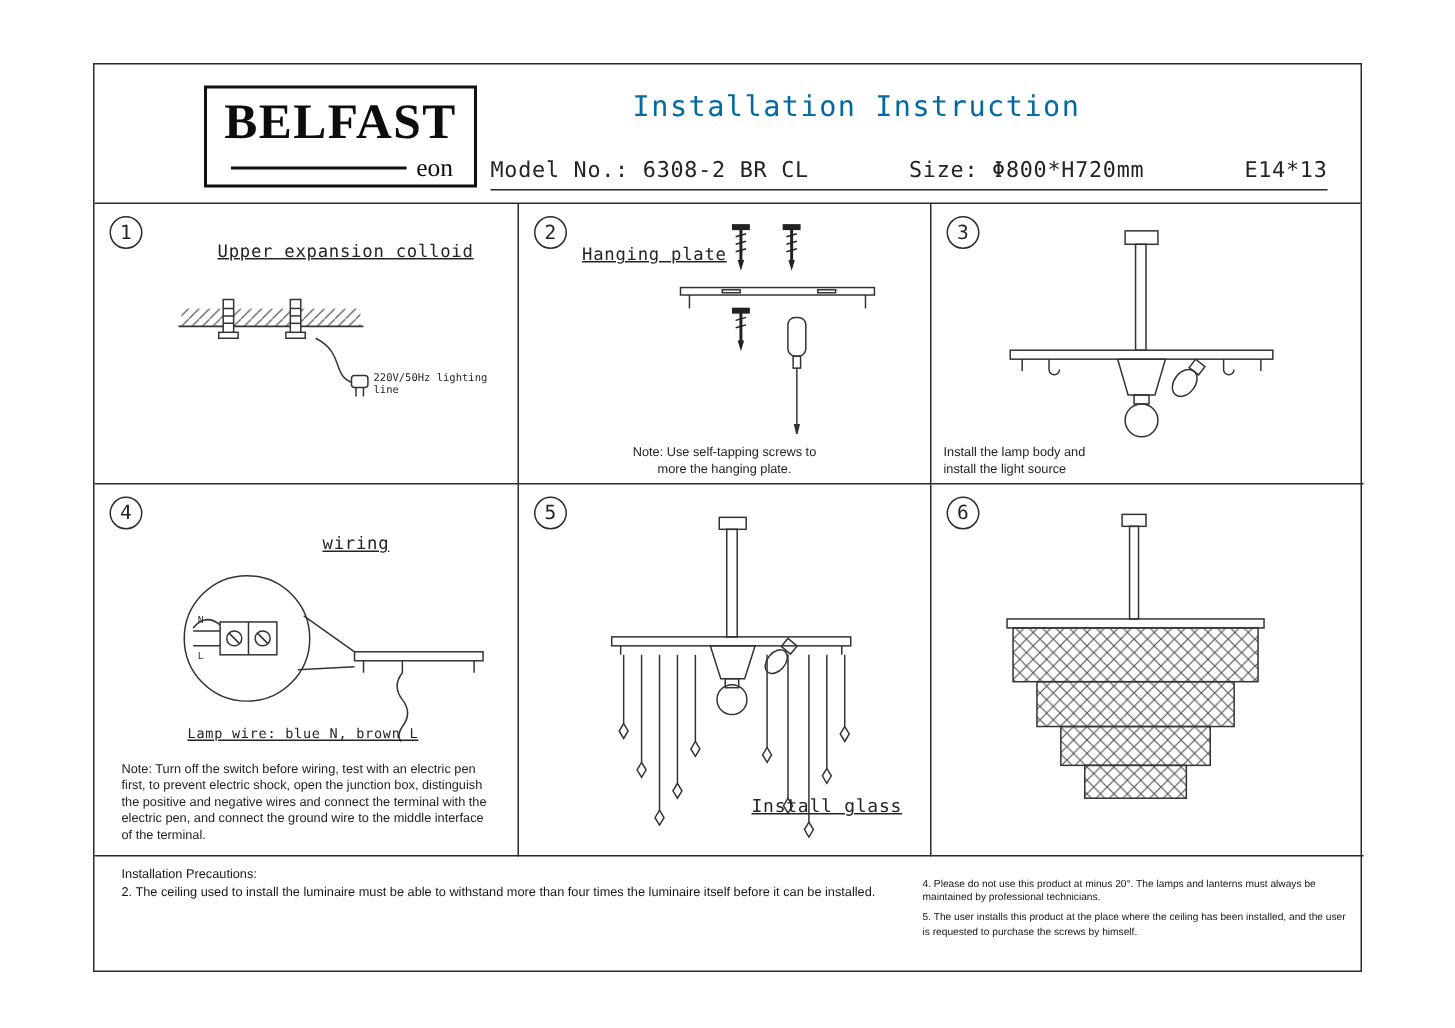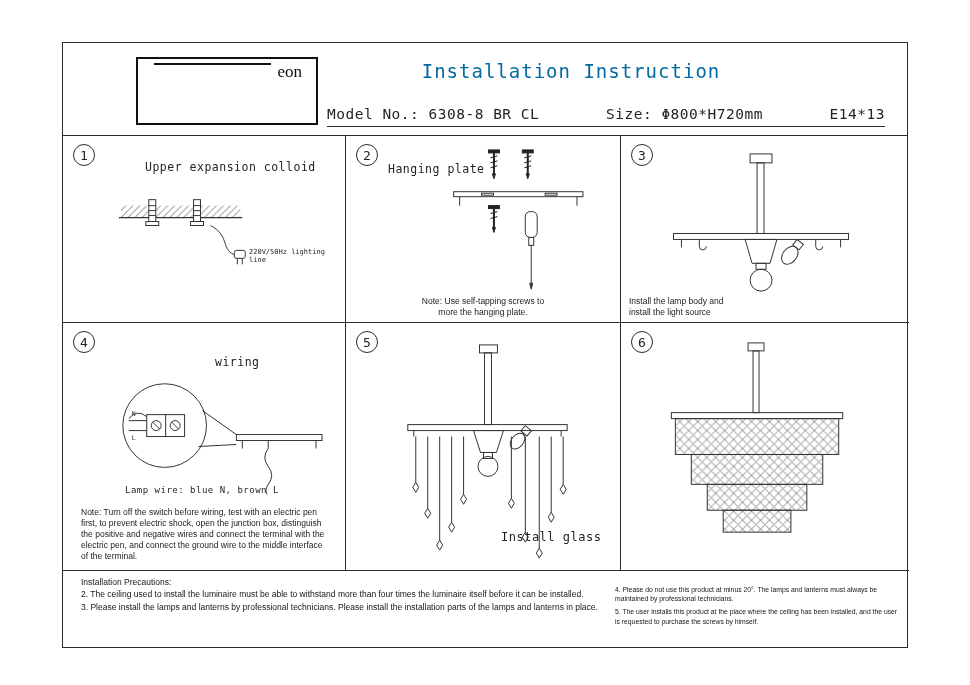--- a/index.html
+++ b/index.html
@@ -5,65 +5,66 @@
   * { margin:0; padding:0; box-sizing:border-box; }
   body { background:#fff; font-family:"DejaVu Sans Mono", monospace; color:#1e1e1e; }
   .page { position:relative; width:970px; height:685px; background:#ffffff; overflow:hidden; }
   .abs { position:absolute; }
   .frame { left:62px; top:42px; width:846px; height:606px; border:1.4px solid #2b2b2b; }
 
   
   .header { left:0; top:0; width:100%; height:93px; border-bottom:1.3px solid #2b2b2b; }
   .logo-box { left:73px; top:14px; width:182px; height:68px; border:2px solid #111; text-align:center; }
   .brand { font-family:"Liberation Serif", serif; font-weight:bold; font-size:33px; letter-spacing:1px; color:#0d0d0d; margin-top:7px; line-height:1; }
-  .logo-row { display:flex; align-items:flex-start; margin:4px 14px 0 16px; }
+  .logo-row { display:flex; align-items:center; margin:4px 14px 0 16px; }
   .logo-line { flex:1; border-top:2px solid #111; margin-right:6px; }
   .brand-sub { font-family:"Liberation Serif", serif; font-size:17px; color:#0d0d0d; line-height:1; }
   .doc-title { left:318px; top:17px; width:380px; text-align:center; font-size:19px; letter-spacing:1px; color:#0369a1; }
   .model-row { left:264px; top:63px; width:558px; display:flex; justify-content:space-between; font-size:14.5px; letter-spacing:0.5px; color:#242424; border-bottom:1.3px solid #2b2b2b; padding-bottom:4px; }
 
   
   .panel { border-color:#2b2b2b; }
   .p1 { left:0;   top:93px;  width:283px; height:187px; border-right:1.3px solid #2b2b2b; border-bottom:1.3px solid #2b2b2b; }
   .p2 { left:283px;top:93px; width:275px; height:187px; border-right:1.3px solid #2b2b2b; border-bottom:1.3px solid #2b2b2b; }
   .p3 { left:558px;top:93px; width:288px; height:187px; border-bottom:1.3px solid #2b2b2b; }
   .p4 { left:0;   top:280px; width:283px; height:248px; border-right:1.3px solid #2b2b2b; border-bottom:1.3px solid #2b2b2b; }
   .p5 { left:283px;top:280px;width:275px; height:248px; border-right:1.3px solid #2b2b2b; border-bottom:1.3px solid #2b2b2b; }
   .p6 { left:558px;top:280px;width:288px; height:248px; border-bottom:1.3px solid #2b2b2b; }
   .panel { position:absolute; }
 
   .badge { position:absolute; left:10px; top:8px; width:22px; height:22px; border:1.2px solid #2b2b2b; border-radius:50%; text-align:center; line-height:21px; font-size:13px; color:#242424; }
-  .ptitle { position:absolute; font-size:11.5px; letter-spacing:0.5px; color:#242424; }
+  .ptitle { position:absolute; font-size:11.5px; letter-spacing:0.5px; color:#242424;text-decoration:underline; }
   .small-label { position:absolute; font-size:7px; color:#242424; }
   .note { position:absolute; font-family:"Liberation Sans", sans-serif; font-size:8.5px; color:#222; line-height:1.28; }
   .prewrap { white-space:pre-line; }
   svg.diagram { position:absolute; left:0; top:0; width:100%; height:100%; }
 
   
   .footer { left:0; top:528px; width:846px; height:78px; }
   .prec-left { position:absolute; left:18px; top:5px; width:534px; font-family:"Liberation Sans", sans-serif; font-size:8.5px; color:#161616; line-height:1.45; }
   .prec-right { position:absolute; left:552px; top:14px; width:285px; font-family:"Liberation Sans", sans-serif; font-size:6.8px; color:#161616; line-height:1.35; }
   .prec-right .item { margin-bottom:4px; }
 </style>
 </head>
 <body>
 
 <div class="page">
   <div class="abs frame">
 
     <div class="abs header">
       <div class="abs logo-box">
+        <div class="brand">BELFAST</div>
         <div class="logo-row">
           <span class="logo-line"></span>
           <span class="brand-sub">eon</span>
         </div>
       </div>
       <div class="abs doc-title">Installation Instruction</div>
       <div class="abs model-row">
-        <span>Model No.: 6308-8 BR CL</span>
+        <span>Model No.: 6308-2 BR CL</span>
         <span>Size: Φ800*H720mm</span>
         <span>E14*13</span>
       </div>
     </div>
 
     <div class="panel p1">
       <svg class="diagram" viewBox="0 0 283 187">
         <defs>
           <pattern id="hatch1" width="7" height="7" patternUnits="userSpaceOnUse">
             <path d="M0 7 L7 0" stroke="#555" stroke-width="0.8" fill="none"></path>
@@ -253,21 +254,20 @@
           <rect x="102" y="188" width="68" height="22" fill="url(#cr)"></rect>
         </g>
       </svg>
       <div class="badge">6</div>
     </div>
 
     <div class="abs footer">
       <div class="prec-left">
         <div>Installation Precautions:</div>
         <div>2. The ceiling used to install the luminaire must be able to withstand more than four times the luminaire itself before it can be installed.</div>
-        <div>3. Please install the lamps and lanterns by professional technicians. Please install the installation parts of the lamps and lanterns in place.</div>
       </div>
       <div class="prec-right">
         <div class="item">4. Please do not use this product at minus 20°. The lamps and lanterns must always be maintained by professional technicians.</div>
         <div class="item">5. The user installs this product at the place where the ceiling has been installed, and the user is requested to purchase the screws by himself.</div>
       </div>
     </div>
 
   </div>
 </div>
 

